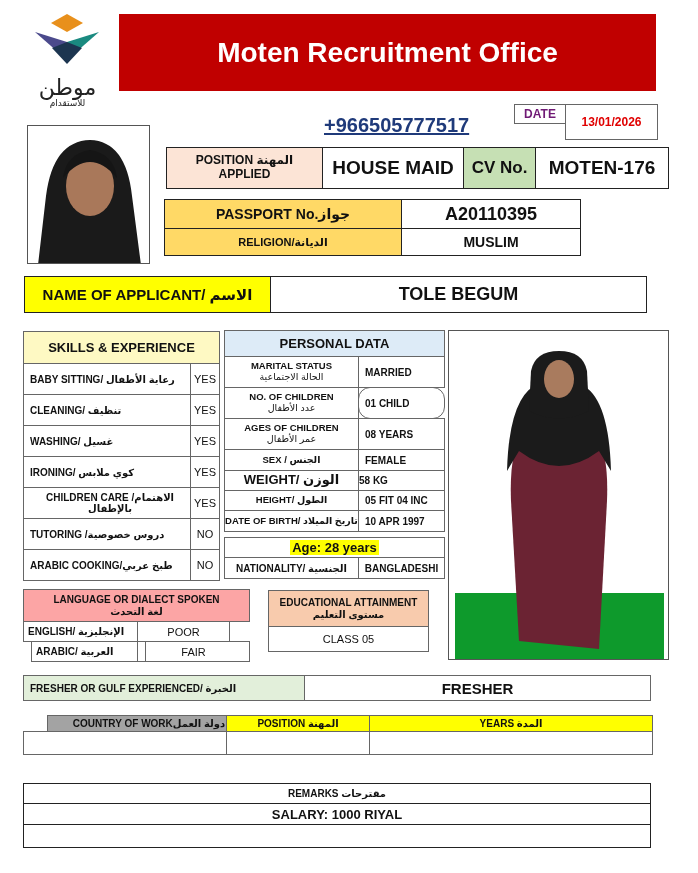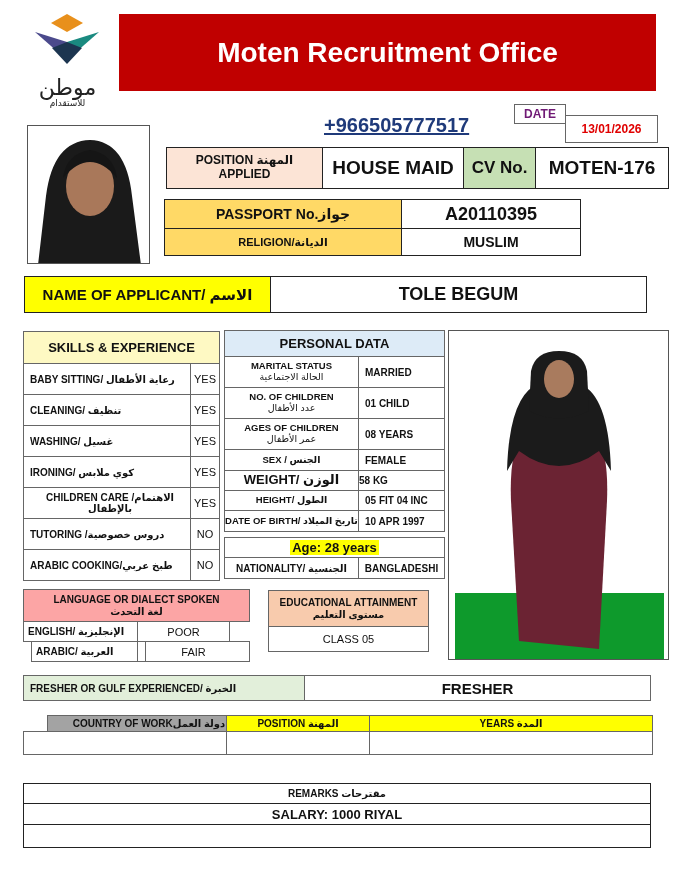--- a/index.html
+++ b/index.html
@@ -28,21 +28,21 @@
   </svg>
   <div style="text-align:center;font-size:22px;line-height:20px;color:#222;">موطن</div>
   <div style="text-align:center;font-size:9px;color:#222;">للاستقدام</div>
 </div>
 
 <div class="abs banner">Moten Recruitment Office</div>
 
 <div class="abs phone">+966505777517</div>
 
 <div class="cell thin med" style="left:514px;top:104px;width:52px;height:20px;color:#701a75;">DATE</div>
-<div class="cell thin med" style="left:565px;top:104px;width:93px;height:28px;color:#e00000;margin-top:11px;">13/01/2026</div>
+<div class="cell thin med" style="left:565px;top:104px;width:93px;height:36px;color:#e00000;">13/01/2026</div>
 
 <div class="abs photo" style="left:27px;top:125px;width:123px;height:139px;">
   <svg width="123" height="139" viewBox="0 0 123 139">
     <path d="M10,139 L18,70 Q25,15 62,14 Q98,15 104,70 L113,139 Z" fill="#1a1a1a"></path>
     <ellipse cx="62" cy="60" rx="24" ry="30" fill="#a9785a"></ellipse>
     <path d="M35,52 Q62,20 89,52 Q86,28 62,24 Q38,28 35,52Z" fill="#151515"></path>
   </svg>
 </div>
 
 <div class="cell two" style="left:166px;top:147px;width:157px;height:42px;background:#fce4d6;font-size:12px;">
@@ -124,21 +124,21 @@
 <div class="cell thin " style="left:190px;top:549px;width:30px;height:32px;font-weight:normal;font-size:11px;">NO</div>
 <div class="cell thin two" style="left:224px;top:356px;width:135px;height:32px;font-size:9.5px;">
     <span>MARITAL STATUS</span>
     <span class="ar">الحالة الاجتماعية</span>
   </div>
 <div class="cell thin " style="left:358px;top:356px;width:87px;height:32px;justify-content:flex-start;padding-left:6px;font-size:10px;">MARRIED</div>
 <div class="cell thin two" style="left:224px;top:387px;width:135px;height:32px;font-size:9.5px;">
     <span>NO. OF CHILDREN</span>
     <span class="ar">عدد الأطفال</span>
   </div>
-<div class="cell thin " style="left:358px;top:387px;width:87px;height:32px;justify-content:flex-start;padding-left:6px;font-size:10px;">01 CHILD</div>
+<div class="cell thin " style="left:358px;top:387px;width:87px;height:32px;justify-content:flex-start;padding-left:6px;font-size:10px;border-radius:12px;">01 CHILD</div>
 <div class="cell thin two" style="left:224px;top:418px;width:135px;height:32px;font-size:9.5px;">
     <span>AGES OF CHILDREN</span>
     <span class="ar">عمر الأطفال</span>
   </div>
 <div class="cell thin " style="left:358px;top:418px;width:87px;height:32px;justify-content:flex-start;padding-left:6px;font-size:10px;">08 YEARS</div>
 <div class="cell thin two" style="left:224px;top:449px;width:135px;height:22px;font-size:9.5px;">
     <span>SEX / الجنس</span>
   </div>
 <div class="cell thin " style="left:358px;top:449px;width:87px;height:22px;justify-content:flex-start;padding-left:6px;font-size:10px;">FEMALE</div>
 <div class="cell thin two" style="left:224px;top:470px;width:135px;height:21px;font-size:13px;">

